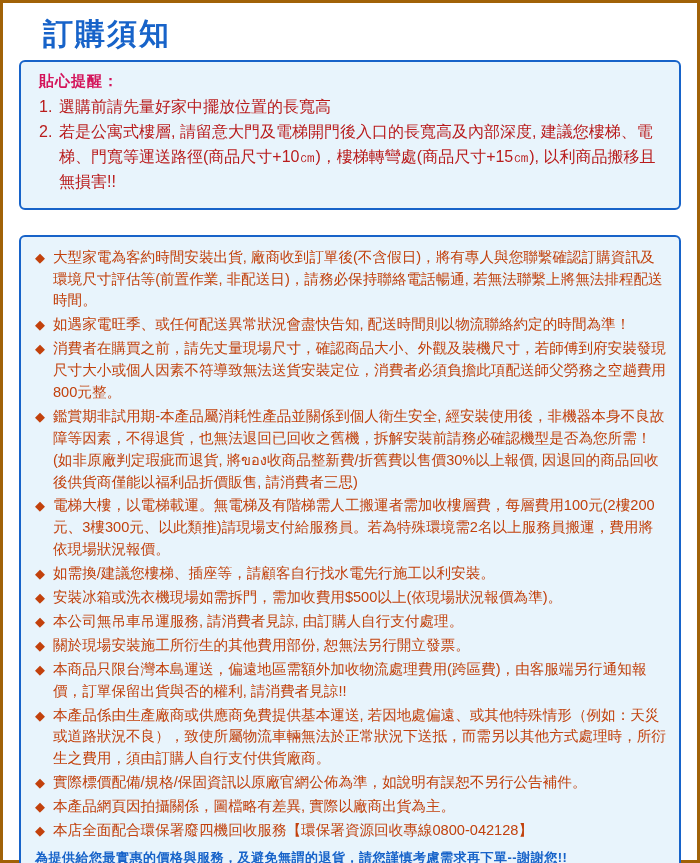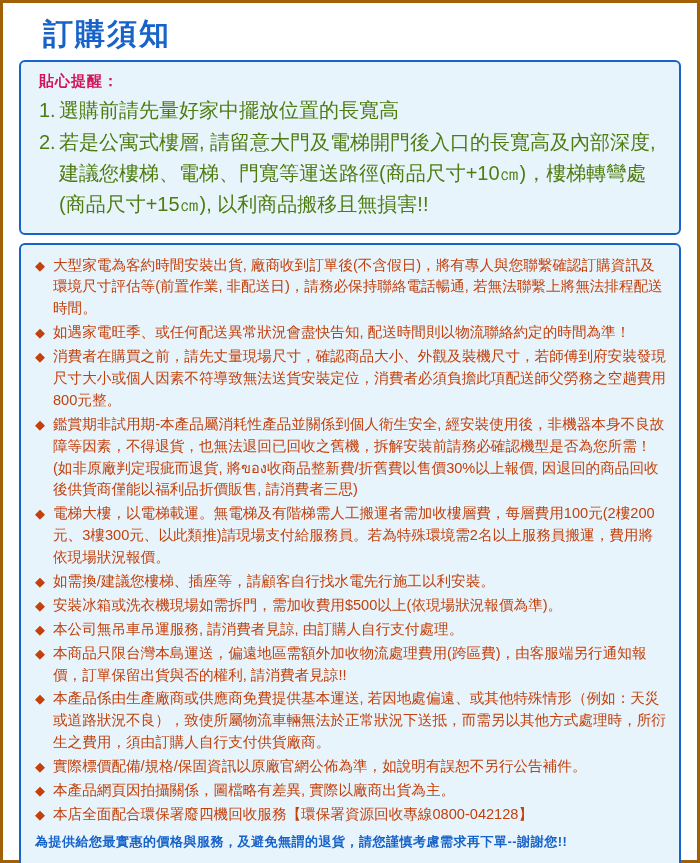--- a/index.html
+++ b/index.html
@@ -27,37 +27,37 @@
     font-weight: bold;
     letter-spacing: 2px;
     padding: 4px 0 6px 28px;
     line-height: 1.15;
   }
   .notice-box {
     border: 2px solid #1763c9;
     border-radius: 6px;
     background: #e8f4fc;
     padding: 10px 14px 12px 18px;
-    margin: 2px 4px 8px 4px;
+    margin: 2px 4px 25px 4px;
   }
   .notice-head {
     color: #d4145a;
     font-size: 15px;
     font-weight: bold;
     margin-bottom: 4px;
     letter-spacing: 1px;
   }
   .notice-list {
     margin: 0;
     padding: 0;
     list-style: none;
   }
   .notice-list li {
-    color: #4d7c0f;
-    font-size: 20px;
+    color: #b91c1c;
+    font-size: 16px;
     line-height: 1.55;
     padding-left: 20px;
     text-indent: -20px;
     margin-bottom: 1px;
   }
   .num {
     display: inline-block;
     width: 20px;
     text-indent: 0;
   }
@@ -112,20 +112,21 @@
   <div class="main-box">
 
     <div class="item"><span class="dia">◆</span><span>大型家電為客約時間安裝出貨, 廠商收到訂單後(不含假日)，將有專人與您聯繫確認訂購資訊及環境尺寸評估等(前置作業, 非配送日)，請務必保持聯絡電話暢通, 若無法聯繫上將無法排程配送時間。</span></div>
     <div class="item"><span class="dia">◆</span><span>如遇家電旺季、或任何配送異常狀況會盡快告知, 配送時間則以物流聯絡約定的時間為準！</span></div>
     <div class="item"><span class="dia">◆</span><span>消費者在購買之前，請先丈量現場尺寸，確認商品大小、外觀及裝機尺寸，若師傅到府安裝發現尺寸大小或個人因素不符導致無法送貨安裝定位，消費者必須負擔此項配送師父勞務之空趟費用800元整。</span></div>
     <div class="item"><span class="dia">◆</span><span>鑑賞期非試用期-本產品屬消耗性產品並關係到個人衛生安全, 經安裝使用後，非機器本身不良故障等因素，不得退貨，也無法退回已回收之舊機，拆解安裝前請務必確認機型是否為您所需！(如非原廠判定瑕疵而退貨, 將ของ收商品整新費/折舊費以售價30%以上報價, 因退回的商品回收後供貨商僅能以福利品折價販售, 請消費者三思)</span></div>
     <div class="item"><span class="dia">◆</span><span>電梯大樓，以電梯載運。無電梯及有階梯需人工搬運者需加收樓層費，每層費用100元(2樓200元、3樓300元、以此類推)請現場支付給服務員。若為特殊環境需2名以上服務員搬運，費用將依現場狀況報價。</span></div>
     <div class="item"><span class="dia">◆</span><span>如需換/建議您樓梯、插座等，請顧客自行找水電先行施工以利安裝。</span></div>
     <div class="item"><span class="dia">◆</span><span>安裝冰箱或洗衣機現場如需拆門，需加收費用$500以上(依現場狀況報價為準)。</span></div>
     <div class="item"><span class="dia">◆</span><span>本公司無吊車吊運服務, 請消費者見諒, 由訂購人自行支付處理。</span></div>
+    <div class="item"><span class="dia">◆</span><span>關於現場安裝施工所衍生的其他費用部份, 恕無法另行開立發票。</span></div>
     <div class="item"><span class="dia">◆</span><span>本商品只限台灣本島運送，偏遠地區需額外加收物流處理費用(跨區費)，由客服端另行通知報價，訂單保留出貨與否的權利, 請消費者見諒!!</span></div>
     <div class="item"><span class="dia">◆</span><span>本產品係由生產廠商或供應商免費提供基本運送, 若因地處偏遠、或其他特殊情形（例如：天災或道路狀況不良），致使所屬物流車輛無法於正常狀況下送抵，而需另以其他方式處理時，所衍生之費用，須由訂購人自行支付供貨廠商。</span></div>
     <div class="item"><span class="dia">◆</span><span>實際標價配備/規格/保固資訊以原廠官網公佈為準，如說明有誤恕不另行公告補件。</span></div>
     <div class="item"><span class="dia">◆</span><span>本產品網頁因拍攝關係，圖檔略有差異, 實際以廠商出貨為主。</span></div>
     <div class="item"><span class="dia">◆</span><span>本店全面配合環保署廢四機回收服務【環保署資源回收專線0800-042128】</span></div>
 
     <div class="footer-note">為提供給您最實惠的價格與服務，及避免無謂的退貨，請您謹慎考慮需求再下單--謝謝您!!</div>
   </div>
 
 </div>

